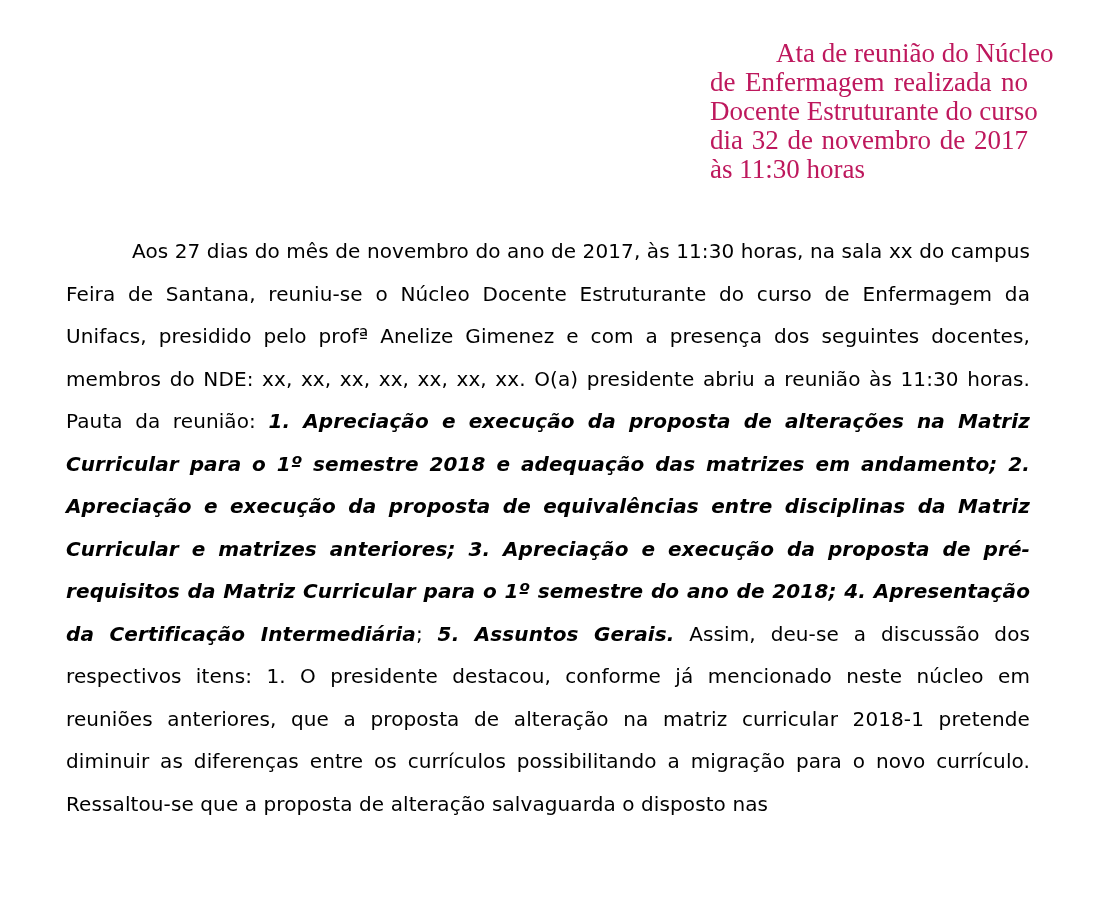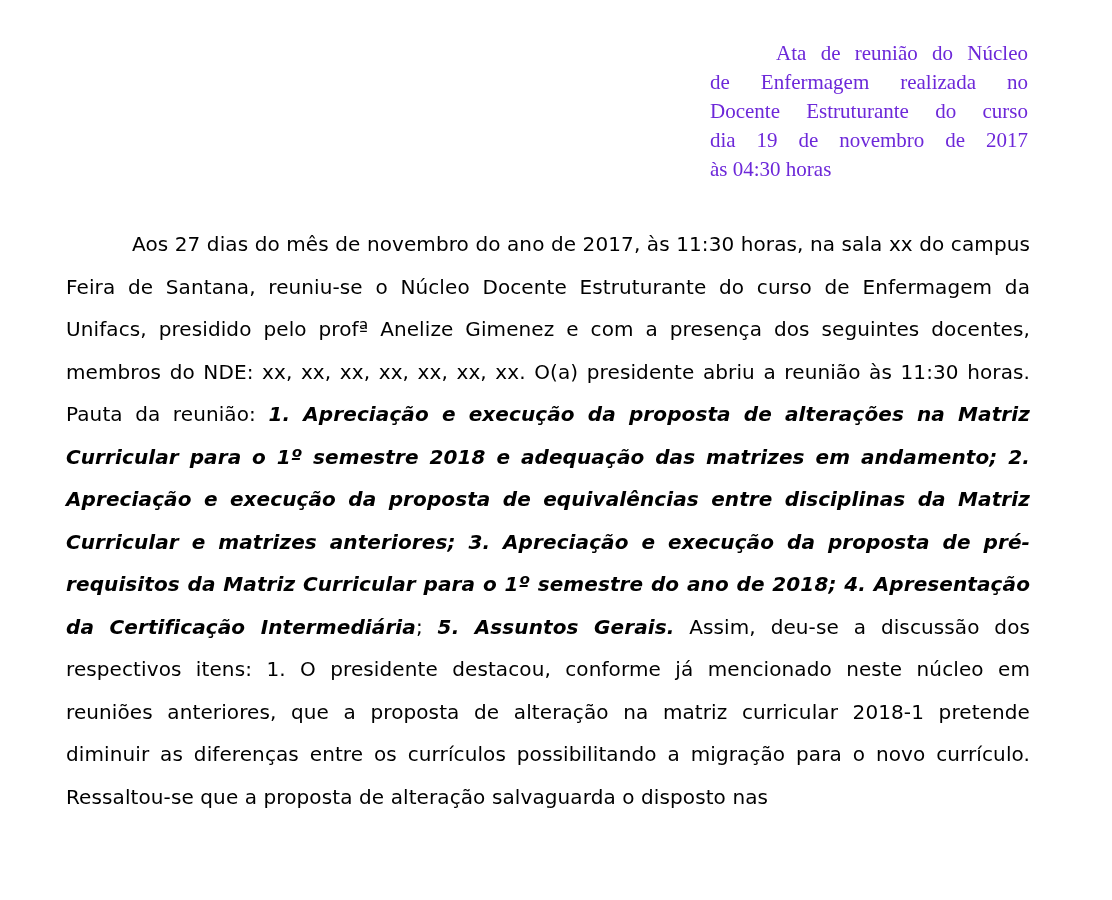--- a/index.html
+++ b/index.html
@@ -15,40 +15,40 @@
     background: #ffffff;
     overflow: hidden;
   }
   
   .header-caption {
     position: absolute;
     left: 710px;
     top: 39px;
     width: 318px;
     font-family: "Liberation Serif", serif;
-    font-size: 21px;
+    font-size: 27px;
     line-height: 29px;
-    color: #6d28d9;
+    color: #be185d;
   }
   .header-line {
     text-align: justify;
     text-align-last: justify;
     white-space: nowrap;
   }
   .header-line.first {
     text-indent: 66px;
   }
   .header-line.last {
     text-align-last: left;
   }
   
   .body-paragraph {
     position: absolute;
     left: 66px;
-    top: 223px;
+    top: 230px;
     width: 964px;
     margin: 0;
     font-family: "DejaVu Sans", sans-serif;
     font-size: 20px;
     line-height: 42.5px;
     text-align: justify;
     text-indent: 66px;
     color: #000000;
     letter-spacing: 0.1px;
   }
@@ -63,19 +63,19 @@
 </style>
 </head>
 <body>
 
 <div class="page">
 
   <div class="header-caption">
     <div class="header-line first">Ata de reunião do Núcleo</div>
     <div class="header-line">de Enfermagem realizada no</div>
     <div class="header-line">Docente Estruturante do curso</div>
-    <div class="header-line">dia 19 de novembro de 2017</div>
-    <div class="header-line last">às 04:30 horas</div>
+    <div class="header-line">dia 32 de novembro de 2017</div>
+    <div class="header-line last">às 11:30 horas</div>
   </div>
 
   <p class="body-paragraph"><span class="run-regular">Aos 27 dias do mês de novembro do ano de 2017, às 11:30 horas, na sala xx do campus Feira de Santana, reuniu-se o Núcleo Docente Estruturante do curso de Enfermagem da Unifacs, presidido pelo profª Anelize Gimenez e com a presença dos seguintes docentes, membros do NDE: xx, xx, xx, xx, xx, xx, xx. O(a) presidente abriu a reunião às 11:30 horas. Pauta da reunião: </span><span class="run-bold-italic">1. Apreciação e execução da proposta de alterações na Matriz Curricular para o 1º semestre 2018 e adequação das matrizes em andamento; 2. Apreciação e execução da proposta de equivalências entre disciplinas da Matriz Curricular e matrizes anteriores; 3. Apreciação e execução da proposta de pré-requisitos da Matriz Curricular para o 1º semestre do ano de 2018; 4. Apresentação da Certificação Intermediária</span><span class="run-regular">; </span><span class="run-bold-italic">5. Assuntos Gerais.</span><span class="run-regular"> Assim, deu-se a discussão dos respectivos itens: 1. O presidente destacou, conforme já mencionado neste núcleo em reuniões anteriores, que a proposta de alteração na matriz curricular 2018-1 pretende diminuir as diferenças entre os currículos possibilitando a migração para o novo currículo. Ressaltou-se que a proposta de alteração salvaguarda o disposto nas</span></p>
 
 </div>
 
 </body></html>

